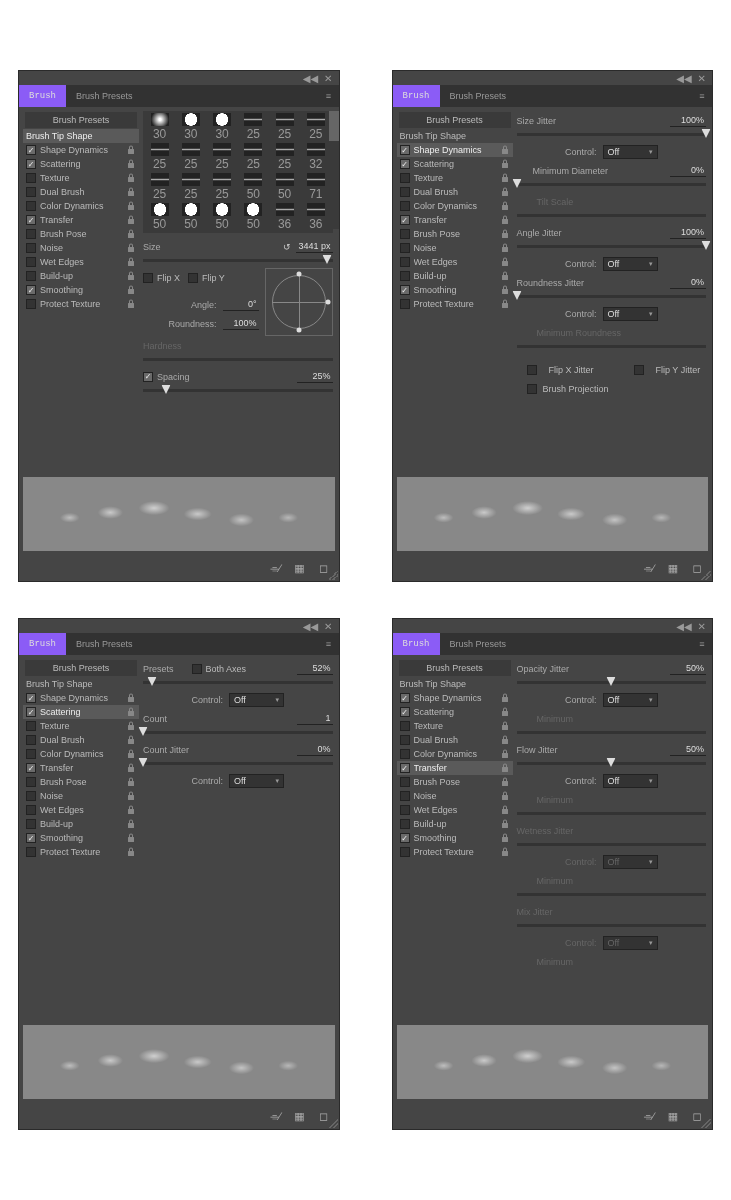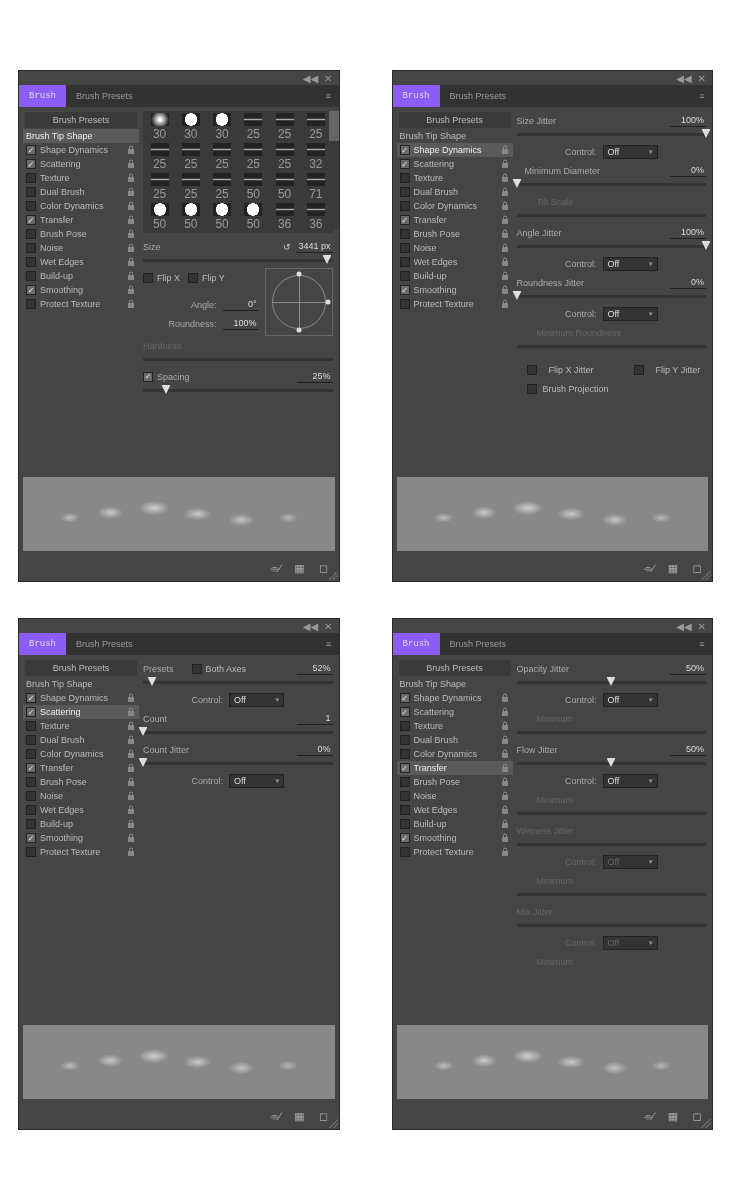--- a/index.html
+++ b/index.html
@@ -486,21 +486,21 @@
           <div class="knob" style="left:100%"></div>
         </div>
       <div class="field" style="justify-content:center;gap:6px">
           <span class="flbl">Control:</span>
           <div class="dropdown">
             <span>Off</span>
             <span class="car">▾</span>
           </div>
         </div>
       <div class="field">
-          <span class="flbl" style="margin-left:8px">Minimum Diameter</span>
+          <span class="flbl" style="margin-left:16px">Minimum Diameter</span>
           <span class="spacer"></span>
           <span class="fval">0%</span>
         </div>
       <div class="slider">
           <div class="knob" style="left:0%"></div>
         </div>
       <div class="field">
           <span class="flbl dim" style="margin-left:20px">Tilt Scale</span>
         </div>
       <div class="slider"></div>

